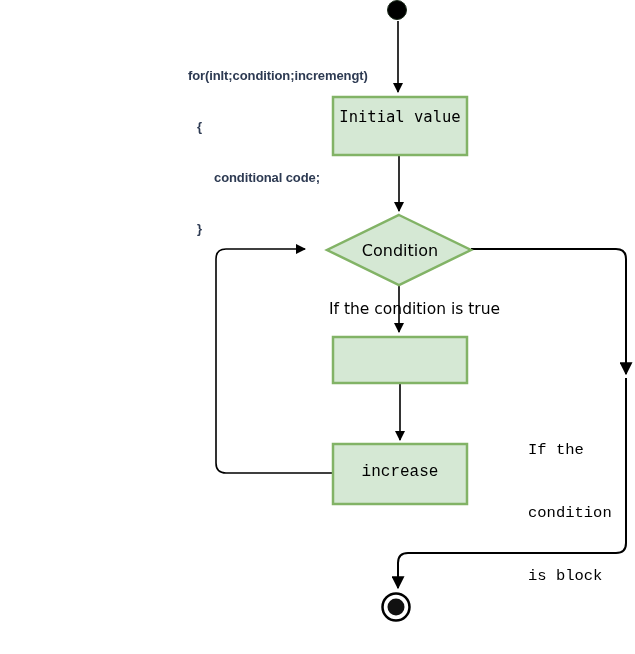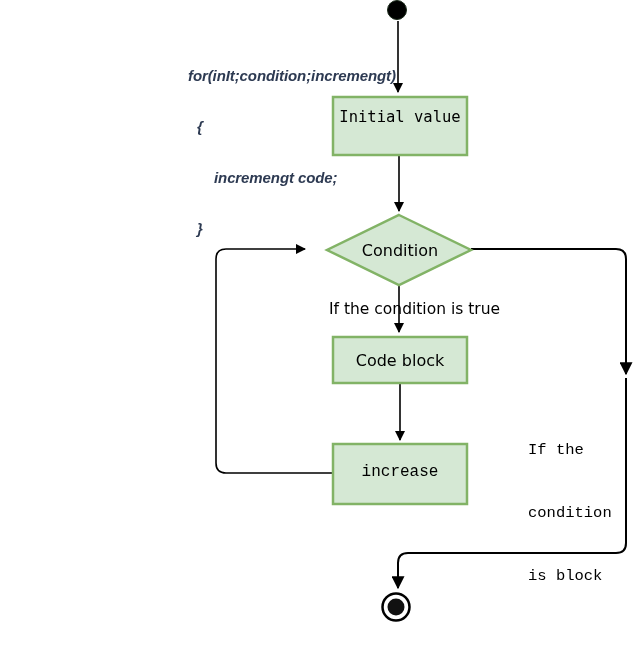--- a/index.html
+++ b/index.html
@@ -26,26 +26,25 @@
     height: 654px;
   }
 
   
   .code-snippet {
     position: absolute;
     left: 188px;
     top: 33px;
     color: #2d3a52;
     font-family: "Liberation Sans", sans-serif;
-    font-size: 15px;
+    font-size: 13px;
     font-weight: bold;
     line-height: 17px;
     white-space: pre;
     letter-spacing: -0.1px;
-    font-style: italic;
   }
   .code-line {
     display: block;
     white-space: pre;
   }
   .code-line.indent-1 { padding-left: 9px; }
   .code-line.indent-2 { padding-left: 26px; }
 
   
   .node-label {
@@ -129,29 +128,28 @@
 
     <rect x="333" y="444" width="134" height="60" fill="#d5e8d4" stroke="#82b366" stroke-width="2.5"></rect>
 
     <circle cx="396" cy="607" r="13.5" fill="#ffffff" stroke="#000000" stroke-width="2.5"></circle>
     <circle cx="396" cy="607" r="8.5" fill="#111111"></circle>
   </svg>
 
   <div class="code-snippet">
     <span class="code-line">for(inIt;condition;incremengt)</span>
     <span class="code-line indent-1">{</span>
-    <span class="code-line indent-2">incremengt code;</span>
+    <span class="code-line indent-2">conditional code;</span>
     <span class="code-line indent-1">}</span>
   </div>
 
   <div class="node-label mono" id="label-initial-value">Initial value</div>
 
   <div class="node-label sans" id="label-condition">Condition</div>
 
-  <div class="node-label sans" id="label-code-block">Code block</div>
 
   <div class="node-label sans" id="label-increase">increase</div>
 
   <div class="edge-label" id="label-true-branch">If the condition is true</div>
 
   <div class="edge-label" id="label-false-branch">
     <span>If the</span>
     <span>condition</span>
     <span>is block</span>
   </div>

